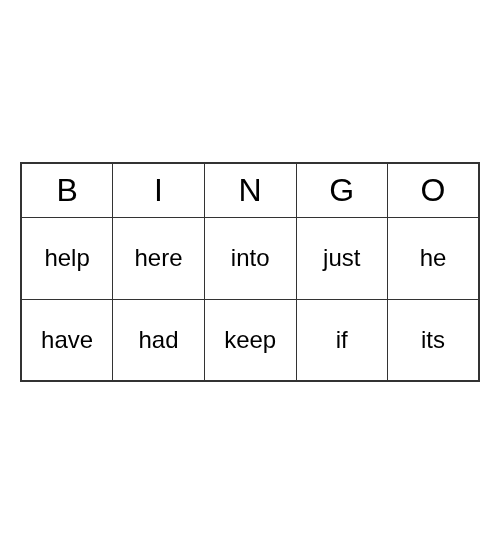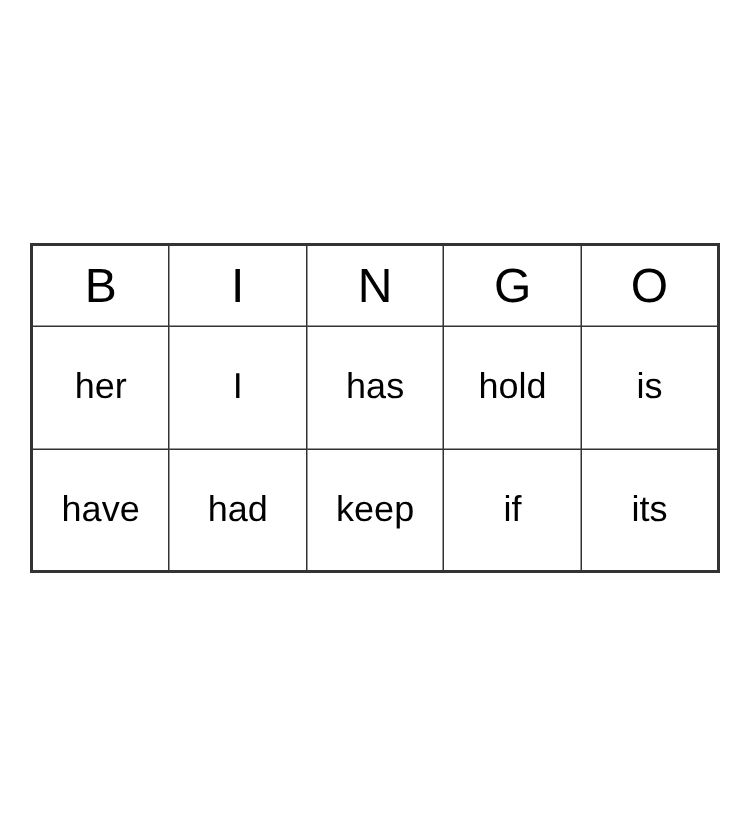--- a/index.html
+++ b/index.html
@@ -53,26 +53,26 @@
   <thead>
     <tr>
       <th>B</th>
       <th>I</th>
       <th>N</th>
       <th>G</th>
       <th>O</th>
     </tr>
   </thead>
   <tbody id="bingo-body">
-      <tr>
-        <td>her</td>
-        <td>I</td>
-        <td>has</td>
-        <td>hold</td>
-        <td>is</td>
+  <tr>
+        <td>help</td>
+        <td>here</td>
+        <td>into</td>
+        <td>just</td>
+        <td>he</td>
       </tr>
       <tr>
         <td>have</td>
         <td>had</td>
         <td>keep</td>
         <td>if</td>
         <td>its</td>
       </tr>
     </tbody>
 </table>

